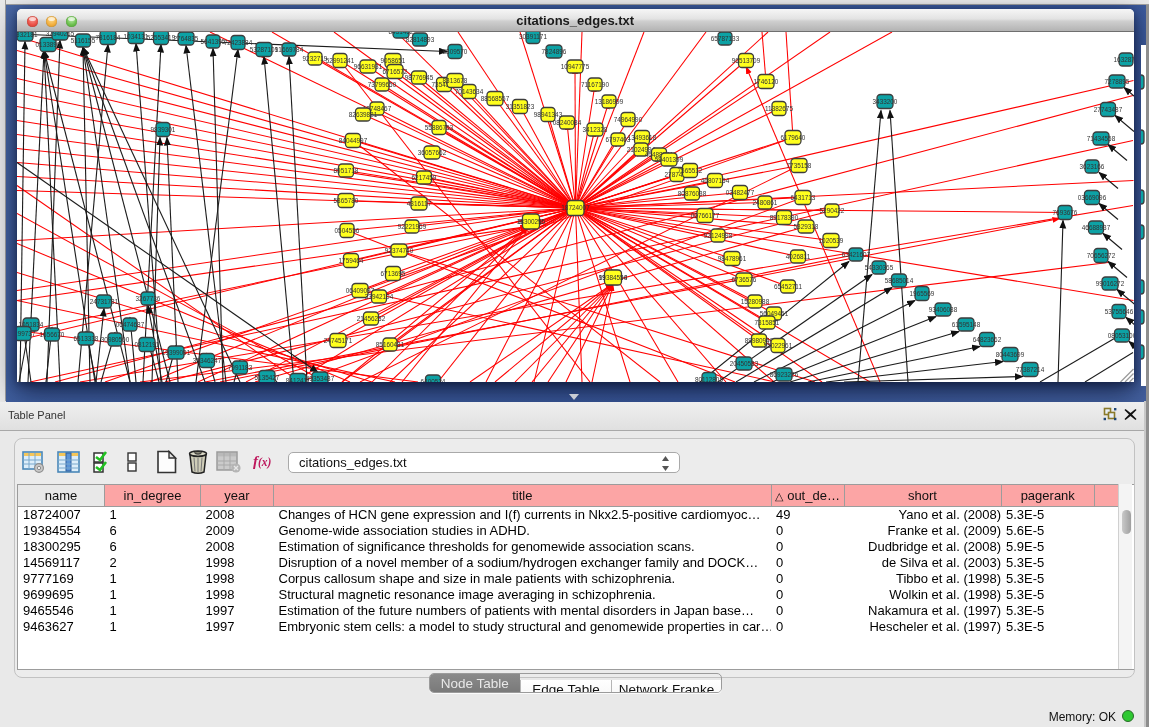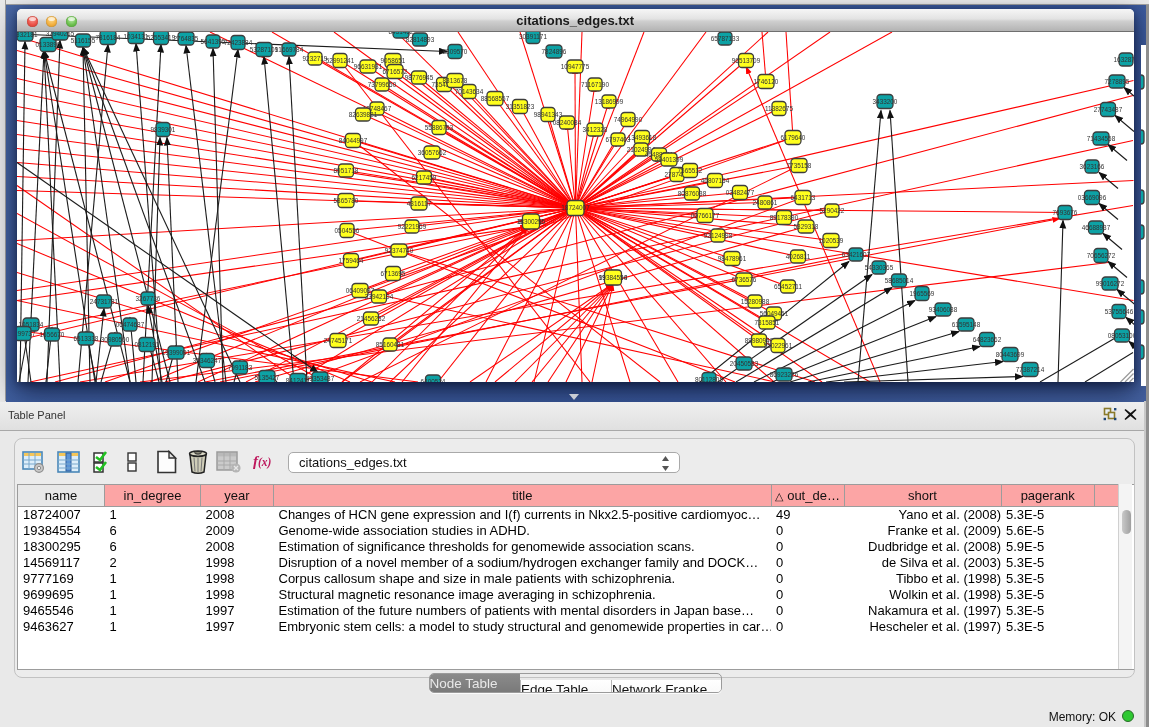--- a/index.html
+++ b/index.html
@@ -64,21 +64,21 @@
 #grid col.c7 { width:93.5px; } #grid col.c8 { width:26px; }
 #grid td.c6 { text-align:right; padding:0; }
 #grid td.c5, #grid td.c7 { padding-left:5px; }
 #vsb { position:absolute; right:2px; top:45px; width:14px; height:184.5px; background:#f4f4f4; border-left:1px solid #d0d0d0; }
 #vsb .thumb { position:absolute; left:2.5px; top:26px; width:9px; height:24px; background:linear-gradient(90deg,#c9c9c9,#9f9f9f); border-radius:5px; }
 
 
 #tabs { position:absolute; left:428.5px; top:673px; height:20px; display:flex;
   border:1px solid #9b9b9b; border-radius:5px; overflow:hidden;
   box-shadow:0 1px 0 rgba(255,255,255,.8); font-size:13.5px; }
-#tabs .seg { height:29px; line-height:19px; text-align:left; background:linear-gradient(#ffffff,#f1f1f1); color:#111; }
+#tabs .seg { height:29px; line-height:19px; text-align:center; background:linear-gradient(#ffffff,#f1f1f1); color:#111; }
 #tabs .seg.sel { background:linear-gradient(#8b8b8b,#6f6f6f); color:#e8e8e8; }
 #tabs .seg + .seg { border-left:1px solid #b5b5b5;margin-top:6px; }
 
 
 #status { position:absolute; left:0; top:702px; width:1149px; height:25px;text-decoration:underline; }
 #mem { position:absolute; right:33px; top:8px; font-size:12px; color:#111; }
 #dot { position:absolute; right:15px; top:7.5px; width:12px; height:12px; border-radius:50%;
   background:#2fc832; border:1.5px solid #2a6b2a; }
 </style>
 </head>

